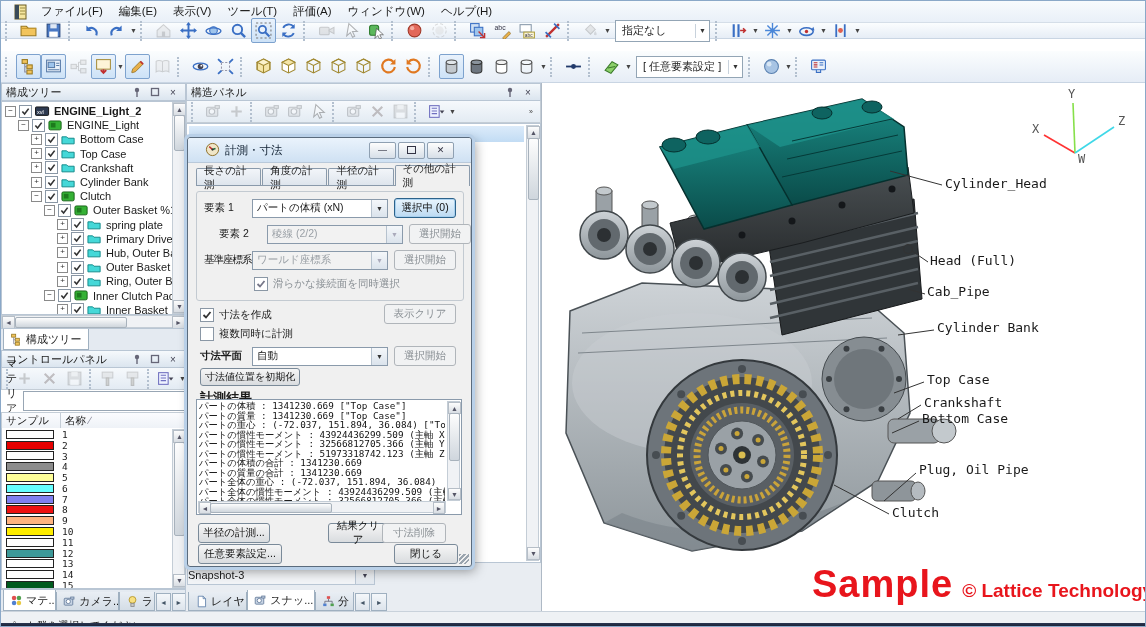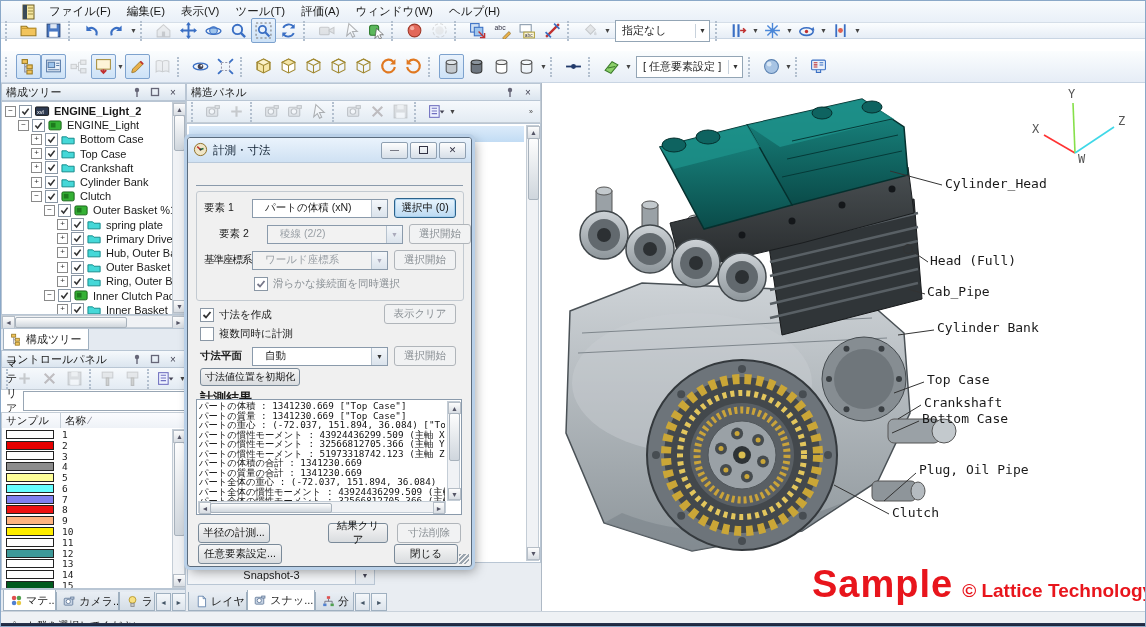--- a/index.html
+++ b/index.html
@@ -2,21 +2,21 @@
 <html><head>
 <meta charset="utf-8">
 <style>
   html,body{margin:0;padding:0}
   body{width:1146px;height:627px;position:relative;overflow:hidden;
        font-family:"Liberation Sans",sans-serif;font-size:11px;color:#1a1a1a;background:#fff;
        border:1px solid #8aa8c8;box-sizing:border-box}
   .abs{position:absolute}
   
   #menubar{left:0;top:0;width:1146px;height:22px;background:linear-gradient(#f7fafd,#e9f0f8);
-           display:flex;align-items:center;border-bottom:1px solid #d5dee8;padding-left:20px;box-sizing:border-box}
+           display:flex;align-items:center;border-bottom:1px solid #d5dee8;padding-left:12px;box-sizing:border-box}
   .menu-item{padding:2px 8px;font-size:11.5px;cursor:default}
   .appico{width:16px;height:16px;margin-right:4px}
   .tbrow{left:0;width:1146px;display:flex;align-items:center;background:linear-gradient(#fbfdfe,#e6edf6);
          border-bottom:1px solid #c9d5e3;padding:1px 2px;box-sizing:border-box}
   #tb1{top:22px;height:16px}
   #tb2{top:50px;height:32px}
   .grip{width:5px;height:20px;border-left:2px dotted #b3c0cf;margin:0 4px 0 2px}
   .tbtn{width:23px;height:23px;border:1px solid transparent;border-radius:2px;display:flex;
         align-items:center;justify-content:center;flex:none}
   .tbtn svg{width:17px;height:17px}
@@ -65,49 +65,49 @@
   .mat-input{flex:1;height:16px;border:1px solid #98a6b4;background:#fff}
   .grid-h{display:flex;background:linear-gradient(#fbfcfe,#e8edf3);border:1px solid #c4cdd6;box-sizing:border-box}
   .grid-h .c{padding:1px 4px;border-right:1px solid #c4cdd6;font-size:10.5px}
   .mrow{display:flex;align-items:center;height:10.8px}
   .swatch{width:46px;height:7px;border:1px solid #222;margin:0 8px 0 4px;flex:none}
   .mname{font-size:9.5px;font-family:"DejaVu Sans Mono",monospace}
   
   #structtb .tbtn{width:21px;height:21px}
   
   #snapstrip{background:#f2f4f7;border:1px solid #b9c6d4;display:flex;align-items:center;box-sizing:border-box}
-  #snapstrip .val{flex:1;text-align:center;font-size:11px}
+  #snapstrip .val{flex:1;text-align:left;font-size:11px}
   #snapstrip .dropbtn{width:18px;height:18px;border-left:1px solid #b9c6d4;display:flex;align-items:center;
                       justify-content:center;font-size:7px;color:#445;background:linear-gradient(#fbfcfd,#e2e8ef)}
   
   #statusbar{left:0;top:610px;width:1146px;height:28px;background:#eef1f4;border-top:1px solid #c9d2db;
              font-size:10.5px;padding:7px 4px;box-sizing:border-box;display:flex;align-items:center}
   #bottomstrip{left:0;top:622px;width:1146px;height:5px;background:linear-gradient(#2a3550,#10182b)}
   
   #dialog{left:186px;top:136px;width:283px;height:428px;background:#f0f0f0;
           border:1px solid #5a6b7d;outline:3px solid #b9d0e8;border-radius:3px;
           box-shadow:3px 4px 12px rgba(0,0,0,.4);font-size:11px}
   .dlg-title{height:24px;background:linear-gradient(#eaf3fc,#cfe1f3);border-bottom:1px solid #b9c9da;
-             display:flex;align-items:center;padding:0 5px;border-radius:3px 3px 0 0}
+             display:flex;align-items:center;padding:0 17px;border-radius:3px 3px 0 0}
   .dlg-title .t{flex:1;margin-left:5px;font-size:11.5px;color:#123}
   .wbtn{width:25px;height:15px;border:1px solid #8fa0b2;border-radius:2px;margin-left:2px;
         background:linear-gradient(#fdfdfd,#d7dfe8);display:flex;align-items:center;justify-content:center;
         font-size:9px;color:#334;line-height:1}
   .wbtn .mx{width:7px;height:6px;border:1px solid #334}
   .dlg-tabs{position:absolute;left:8px;top:28px;display:flex;align-items:flex-end;height:20px}
   .dtab2{height:17px;padding:0 7px;border:1px solid #8a9aab;border-bottom:none;border-radius:2px 2px 0 0;
          background:linear-gradient(#f2f5f9,#dde4ec);display:flex;align-items:center;font-size:10.5px;margin-right:1px}
   .dtab2.active{height:20px;background:#f0f0f0;position:relative;z-index:2}
   .tabline{position:absolute;left:8px;right:8px;top:47px;height:1px;background:#8a9aab}
   .groupbox{position:absolute;left:8px;top:53px;width:266px;height:108px;border:1px solid #c3cad1;border-radius:3px}
   .frow{position:absolute;display:flex;align-items:center}
   .flabel{font-size:10.5px}
   .combo{height:19px;border:1px solid #8a9aab;background:#fff;display:flex;align-items:center;
          justify-content:space-between;font-size:10.5px;box-sizing:border-box}
-  .combo .cv{padding:0 12px;white-space:nowrap;overflow:hidden}
+  .combo .cv{padding:0 4px;white-space:nowrap;overflow:hidden}
   .combo .cdrop{width:15px;height:17px;background:linear-gradient(#f4f7fa,#dbe3ec);border-left:1px solid #b6c2ce;
                 display:flex;align-items:center;justify-content:center;font-size:7px;color:#333}
   .combo.dis{background:#f2f2f2;color:#9aa0a6}
   .combo.dis .cdrop{color:#aab}
   .btn{height:20px;border:1px solid #7a8a99;border-radius:3px;background:linear-gradient(#f6f6f6,#d9dcdf);
        font-size:10.5px;display:flex;align-items:center;justify-content:center;box-sizing:border-box;
        font-family:"Liberation Sans",sans-serif;color:#111;padding:0 4px}
   .btn.primary{border:1px solid #2c628b;background:linear-gradient(#e9f5fd,#bcdaf2);box-shadow:0 0 0 1px #a8d0ee inset}
   .btn.dis{border-color:#b0b5ba;color:#8a9095;background:#f1f2f3}
   .dchk{display:flex;align-items:center;gap:5px;font-size:10.5px}
@@ -1155,20 +1155,26 @@
           <path d="M8 8l3.2-1" stroke="#207040" stroke-width="1.6"></path>
           <circle cx="8" cy="8" r="1.2" fill="#333"></circle>
         </svg></span>
     <span class="t">計測・寸法</span>
     <span class="wbtn">—</span>
     <span class="wbtn">
         <span class="mx"></span>
       </span>
     <span class="wbtn">✕</span>
   </div>
+  <div class="dlg-tabs" id="dlgtabs">
+      <span class="dtab2">長さの計測</span>
+      <span class="dtab2">角度の計測</span>
+      <span class="dtab2">半径の計測</span>
+      <span class="dtab2 active">その他の計測</span>
+    </div>
   <div class="tabline"></div>
   <div class="groupbox"></div>
 
   <div class="frow" style="left:16px;top:60px;width:252px">
     <span class="flabel" style="width:48px">要素 1</span>
     <div class="combo" style="width:136px">
         <span class="cv">パートの体積 (xN)</span>
         <span class="cdrop">▼</span>
       </div>
     <button class="btn primary" style="width:62px;margin-left:6px">選択中 (0)</button>
@@ -1242,17 +1248,17 @@
     </div>
     <div class="sb" style="left:1px;bottom:1px;width:248px;height:12px">
       <span class="arr" style="left:0;top:0;width:10px;height:10px">◄</span>
       <span class="thumb" style="left:11px;top:1px;width:120px;height:8px"></span>
       <span class="arr" style="right:0;top:0;width:10px;height:10px">►</span>
     </div>
   </div>
 
   <button class="btn" style="position:absolute;left:10px;top:385px;width:72px">半径の計測...</button>
   <button class="btn" style="position:absolute;left:140px;top:385px;width:60px">結果クリア</button>
-  <button class="btn dis" style="position:absolute;left:209px;top:385px;width:64px">寸法削除</button>
+  <button class="btn dis" style="position:absolute;left:194px;top:385px;width:64px">寸法削除</button>
   <button class="btn" style="position:absolute;left:10px;top:406px;width:84px">任意要素設定...</button>
   <button class="btn" style="position:absolute;left:206px;top:406px;width:64px">閉じる</button>
   <span class="grp-i"></span>
 </div>
 
 </body></html>

